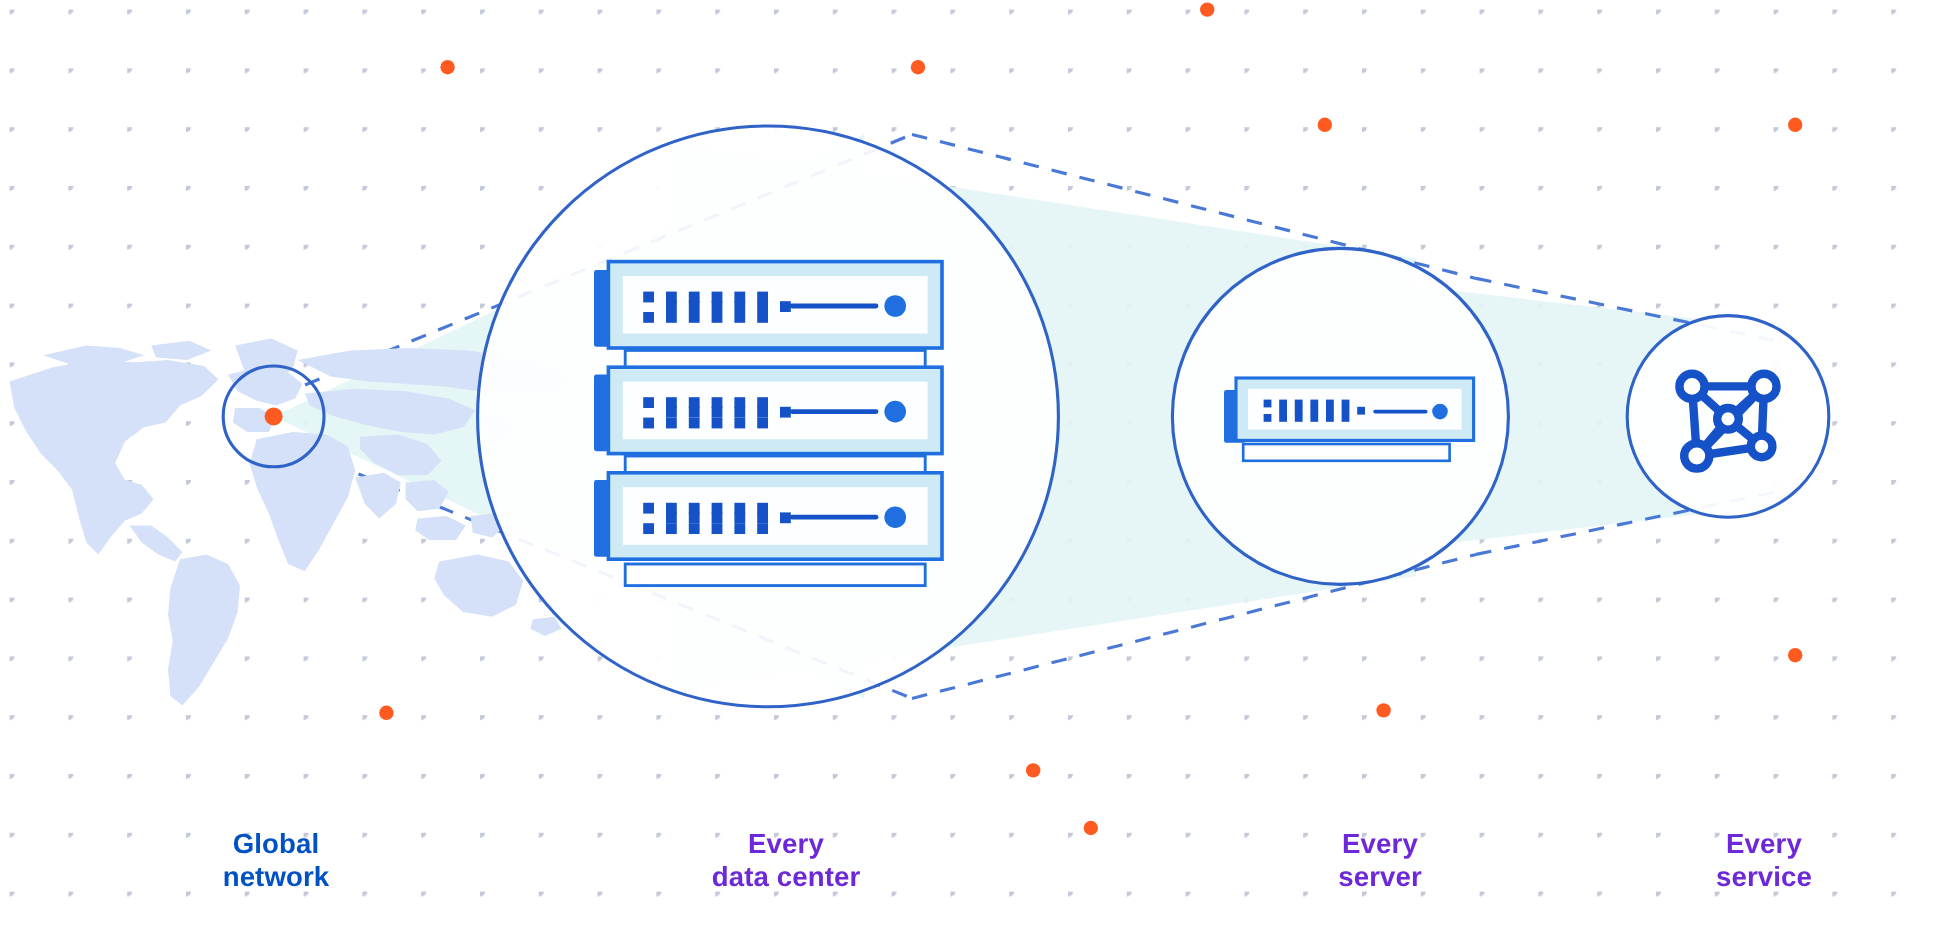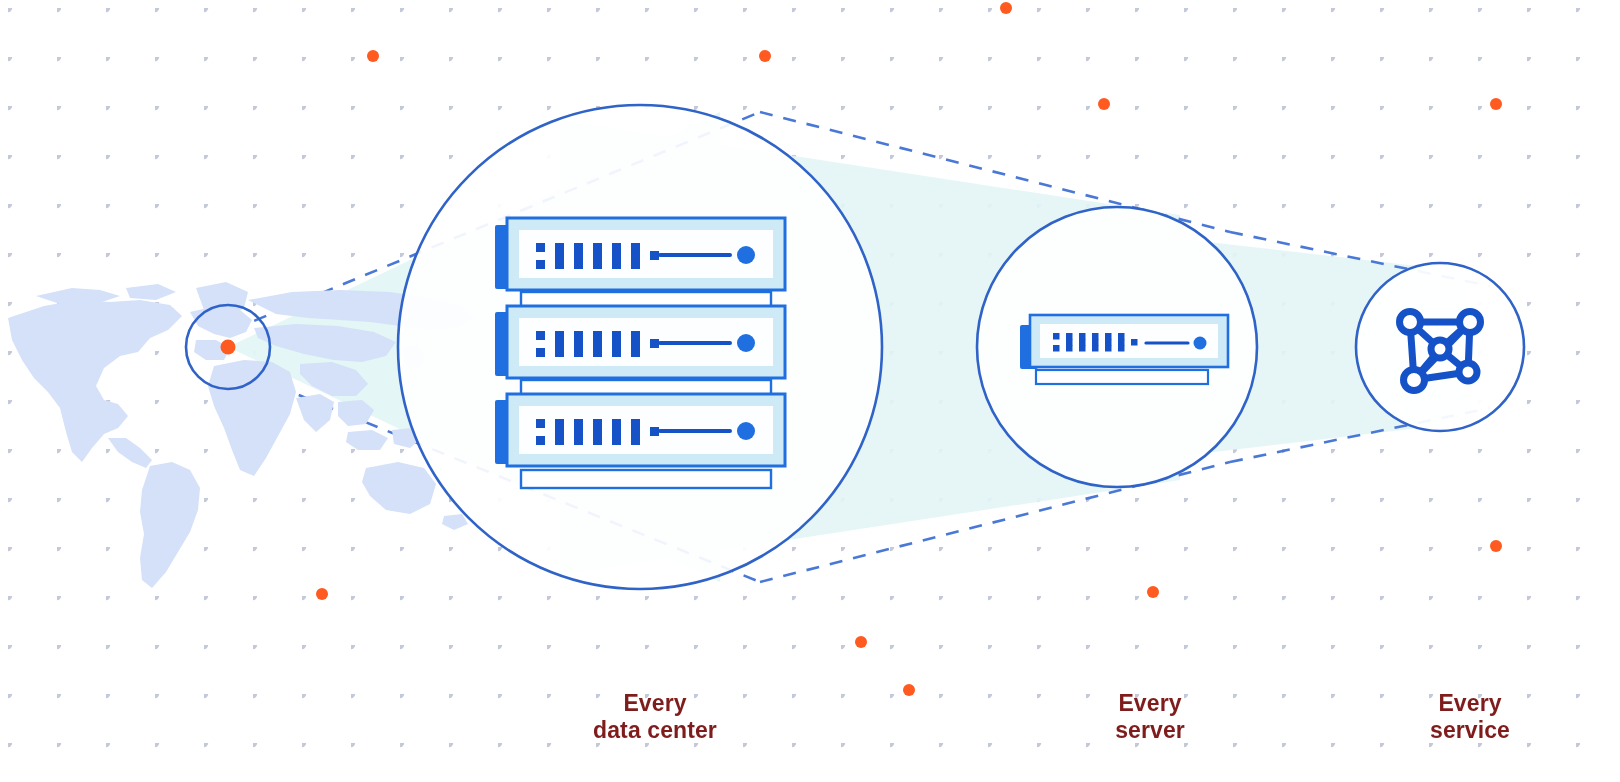--- a/index.html
+++ b/index.html
@@ -40,21 +40,21 @@
 
   .stage-label {
     position: absolute;
     text-align: center;
     font-family: "Liberation Sans", sans-serif;
     font-size: 23px;
     font-weight: 700;
     line-height: 1.18;
     letter-spacing: 0.1px;
     white-space: pre-line;
-    color: #7f1d1d;
+    color: #6d28d9;
   }
 
   .stage-label.accent { color: #0051c3; }
 
   #label-global   { left: 130px;  top: 690px; width: 200px; }
   #label-dc       { left: 555px;  top: 690px; width: 200px; }
   #label-server   { left: 1070px; top: 690px; width: 160px; }
   #label-service  { left: 1390px; top: 690px; width: 160px; }
 </style>
 </head>
@@ -312,20 +312,22 @@
       <circle cx="1496" cy="546" r="6"></circle>
       <circle cx="322" cy="594" r="6"></circle>
       <circle cx="1153" cy="592" r="6"></circle>
       <circle cx="861" cy="642" r="6"></circle>
       <circle cx="909" cy="690" r="6"></circle>
     </g>
 
   </svg>
 
   <div class="label-layer">
+    <div id="label-global" class="stage-label accent">Global
+network</div>
 
     <div id="label-dc" class="stage-label">Every
 data center</div>
 
     <div id="label-server" class="stage-label">Every
 server</div>
 
     <div id="label-service" class="stage-label">Every
 service</div>
   </div>

